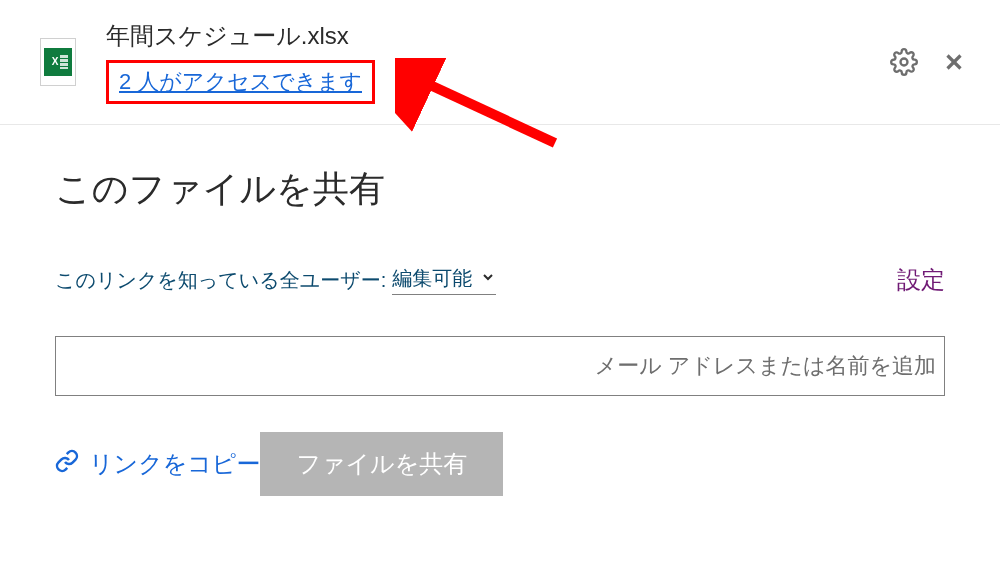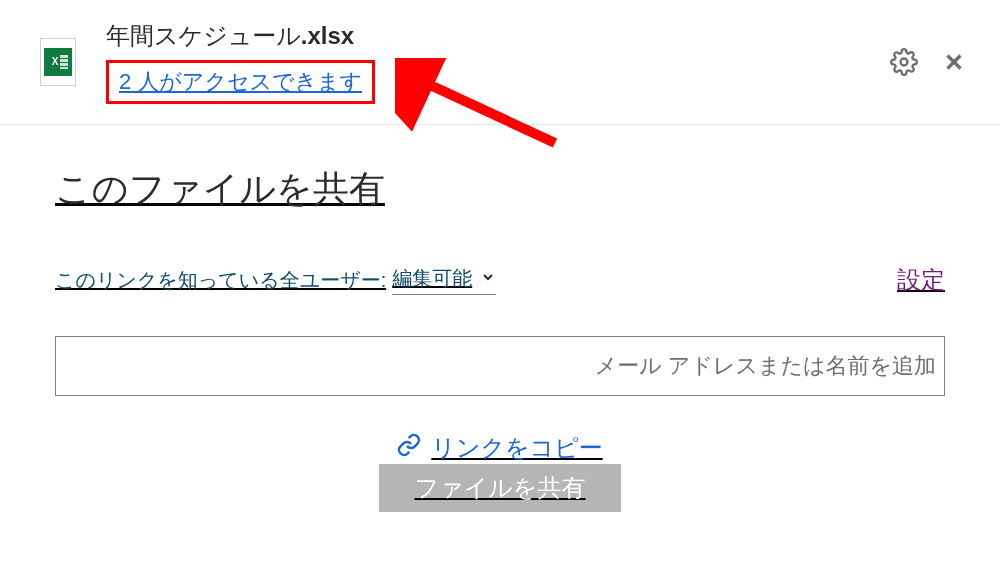--- a/index.html
+++ b/index.html
@@ -43,21 +43,21 @@
     }
     .file-info {
       flex: 1;
     }
     .file-name {
       font-size: 24px;
       color: #2b2b2b;
       font-weight: 400;
     }
     .file-name .ext {
-      font-weight: bold;
+      font-weight: normal;
     }
     .access-info {
       display: inline-block;
       margin-top: 8px;
       color: #1867d8;
       font-size: 22px;
       border: 3px solid #ff0000;
       padding: 4px 10px;
       cursor: pointer;
       text-decoration: underline;
@@ -77,21 +77,20 @@
       color: #6e6e6e;
     }
     .arrow-annotation {
       position: absolute;
       left: 395px;
       top: 58px;
       pointer-events: none;
     }
     .content {
       padding: 40px 55px;
-      text-decoration: underline;
     }
     .share-title {
       font-size: 36px;
       color: #2b2b2b;
       font-weight: 400;
       margin-bottom: 50px;
     }
     .link-row {
       display: flex;
       align-items: center;
@@ -130,35 +129,34 @@
       margin-bottom: 36px;
       text-align: right;
     }
     .email-input::placeholder {
       color: #6e6e6e;
     }
     .footer-row {
       display: flex;
       align-items: center;
       justify-content: flex-start;
-      flex-direction: column;
     }
     .copy-link {
       display: flex;
       align-items: center;
       color: #1867d8;
       font-size: 24px;
       cursor: pointer;
       gap: 10px;
     }
     .share-button {
       background: #b5b5b5;
       color: #fff;
       border: none;
-      padding: 8px 36px;
+      padding: 16px 36px;
       font-size: 24px;
       cursor: pointer;
     }
   </style>
 </head>
 <body>
 
 <div class="header">
   <div class="file-icon">
     <div class="file-icon-inner">

